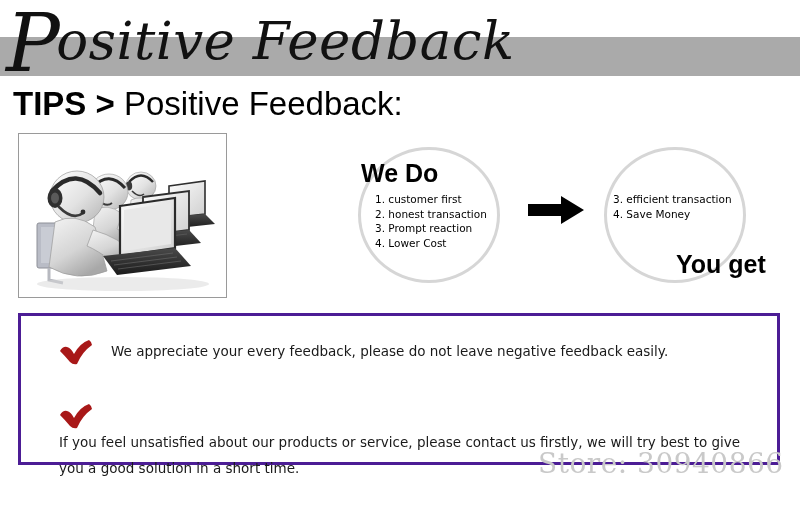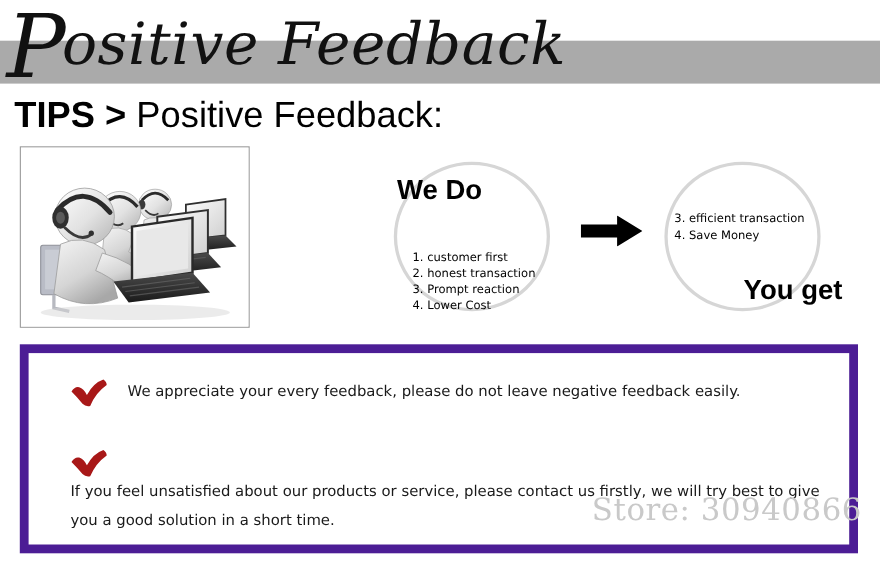--- a/index.html
+++ b/index.html
@@ -128,21 +128,20 @@
     list-style: none;
     font-family: "DejaVu Sans", sans-serif;
     font-size: 10.5px;
     line-height: 14.5px;
     color: #000000;
     white-space: nowrap;
   }
   #list-we-do {
     left: 375px;
     top: 192px;
-    margin-top: 35px;
   }
   #list-you-get {
     left: 613px;
     top: 192px;
   }
 
   
   #flow-arrow {
     position: absolute;
     left: 528px;
@@ -151,22 +150,22 @@
     height: 28px;
   }
   #flow-arrow svg { display: block; }
 
   
   #notes-box {
     position: absolute;
     left: 18px;
     top: 313px;
     width: 762px;
-    height: 190px;
-    border: 8px solid #4c1d95;
+    height: 152px;
+    border: 3px solid #4c1d95;
     box-sizing: border-box;
     background: transparent;
     padding-left: 31px;
   }
   .note-row {
     position: absolute;
     left: 38px;
     width: 700px;
     display: flex;
     align-items: flex-start;

